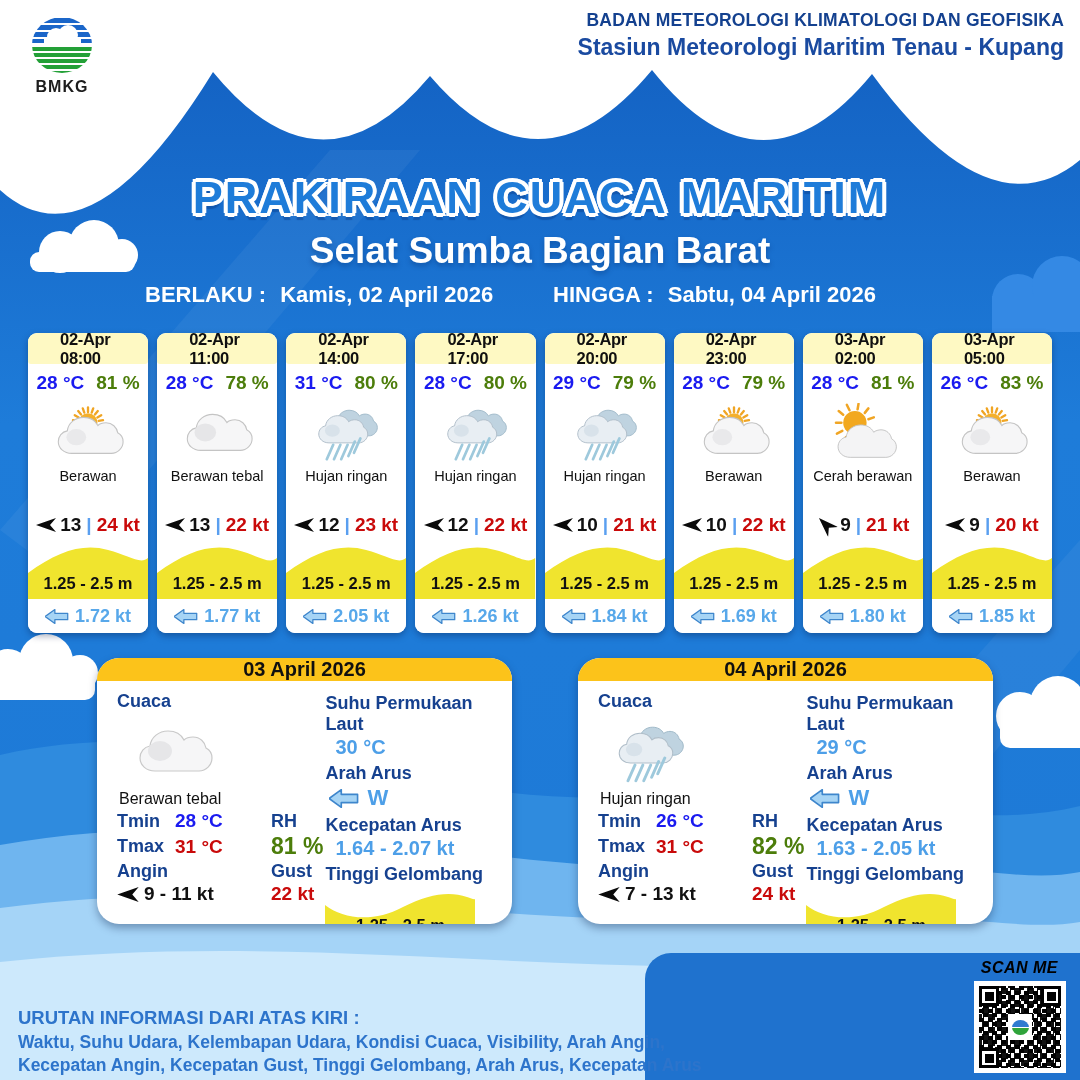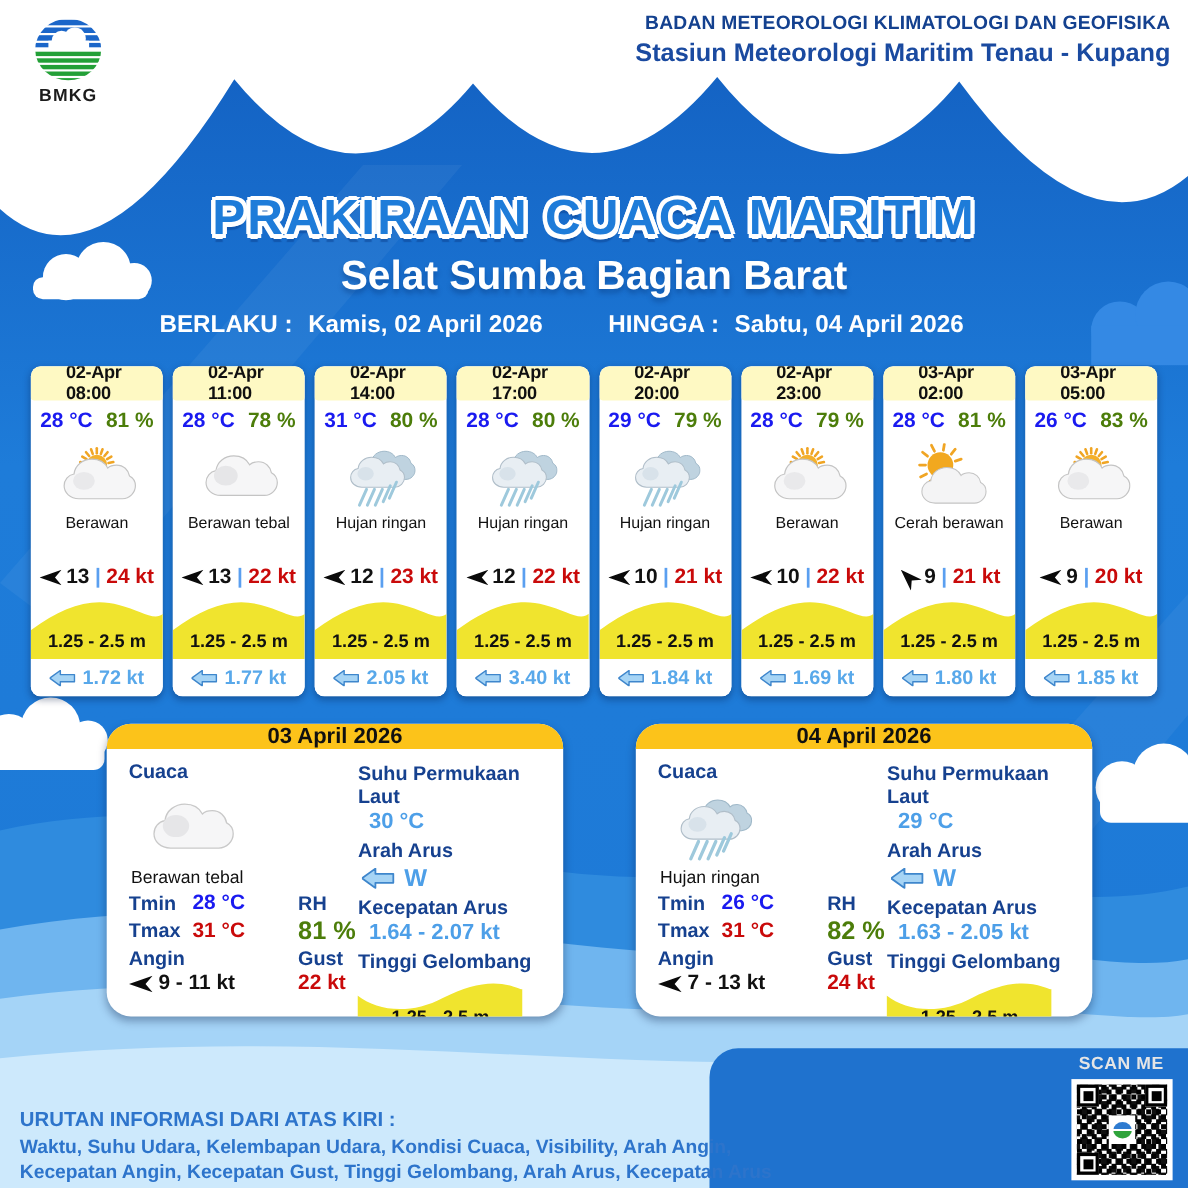--- a/index.html
+++ b/index.html
@@ -79,21 +79,21 @@
   .d-arahrow .v-cyan{margin:0;font-size:22px;}
   .d-wavebox{position:relative;width:150px;height:50px;margin-top:4px;}
   .d-wavebox svg{position:absolute;inset:0;width:100%;height:100%;}
   .d-wavebox .wv-text{position:absolute;left:0;right:0;bottom:4px;text-align:center;font-size:16.5px;font-weight:700;color:#111;}
   
   .footer-text{position:absolute;left:18px;top:1006px;z-index:6;color:#2d74cb;line-height:1.34;}
   .footer-text .f1{font-size:18.5px;font-weight:800;}
   .footer-text .f2{font-size:17.5px;font-weight:700;}
   .scan-panel{position:absolute;left:645px;top:953px;width:435px;height:140px;background:#1f72ce;
               border-radius:26px 0 0 0;z-index:5;}
-  .scan-label{position:absolute;right:22px;top:6px;color:#e5e5e5;font-size:16px;font-weight:600;letter-spacing:.5px;}
+  .scan-label{position:absolute;right:22px;top:6px;color:#000000;font-size:16px;font-weight:600;letter-spacing:.5px;font-style:italic;}
   .qr{position:absolute;right:14px;top:28px;width:92px;height:92px;background:#fff;padding:5px;box-sizing:border-box;}
   .qr-inner{position:relative;width:82px;height:82px;
      background:
        repeating-conic-gradient(#000 0 25%, transparent 0 50%) 0 0/9px 9px,
        repeating-conic-gradient(#111 0 25%, #fff 0 50%) 3px 2px/13px 13px;}
   .finder{position:absolute;width:20px;height:20px;background:#fff;border:3.5px solid #000;box-sizing:border-box;}
   .finder::after{content:"";position:absolute;inset:2.5px;background:#000;}
   .f-tl{left:0;top:0;} .f-tr{right:0;top:0;} .f-bl{left:0;bottom:0;}
   .qr-logo{position:absolute;left:50%;top:50%;width:24px;height:26px;margin:-13px 0 0 -12px;background:#fff;
            display:flex;align-items:center;justify-content:center;}
@@ -367,21 +367,21 @@
     <div class="h-wave">
       <svg viewBox="0 0 120 56" preserveAspectRatio="none">
         <path d="M0,30 C30,8 55,0 80,7 C100,12 112,22 120,15 L120,56 L0,56 Z" fill="#f0e42e"></path>
       </svg>
       <div class="wv-text">1.25 - 2.5 m</div>
     </div>
     <div class="h-current">
       <svg width="24" height="15" viewBox="0 0 22 14">
         <path d="M0,7 L9,0.5 L9,4 L21,4 L21,10 L9,10 L9,13.5 Z" fill="#a6d4f5" stroke="#3e86cc" stroke-width="1.2" stroke-linejoin="round"></path>
       </svg>
-      <span>3.40 kt</span>
+      <span>1.26 kt</span>
     </div>
   </div>
 
   <div class="h-card" data-icon="hujan-ringan" data-rot="0">
     <div class="h-head">02-Apr 20:00</div>
     <div class="h-temps">
       <span class="t-air">29 °C</span>
       <span class="t-rh">79 %</span>
     </div>
     <div class="icon-slot">

